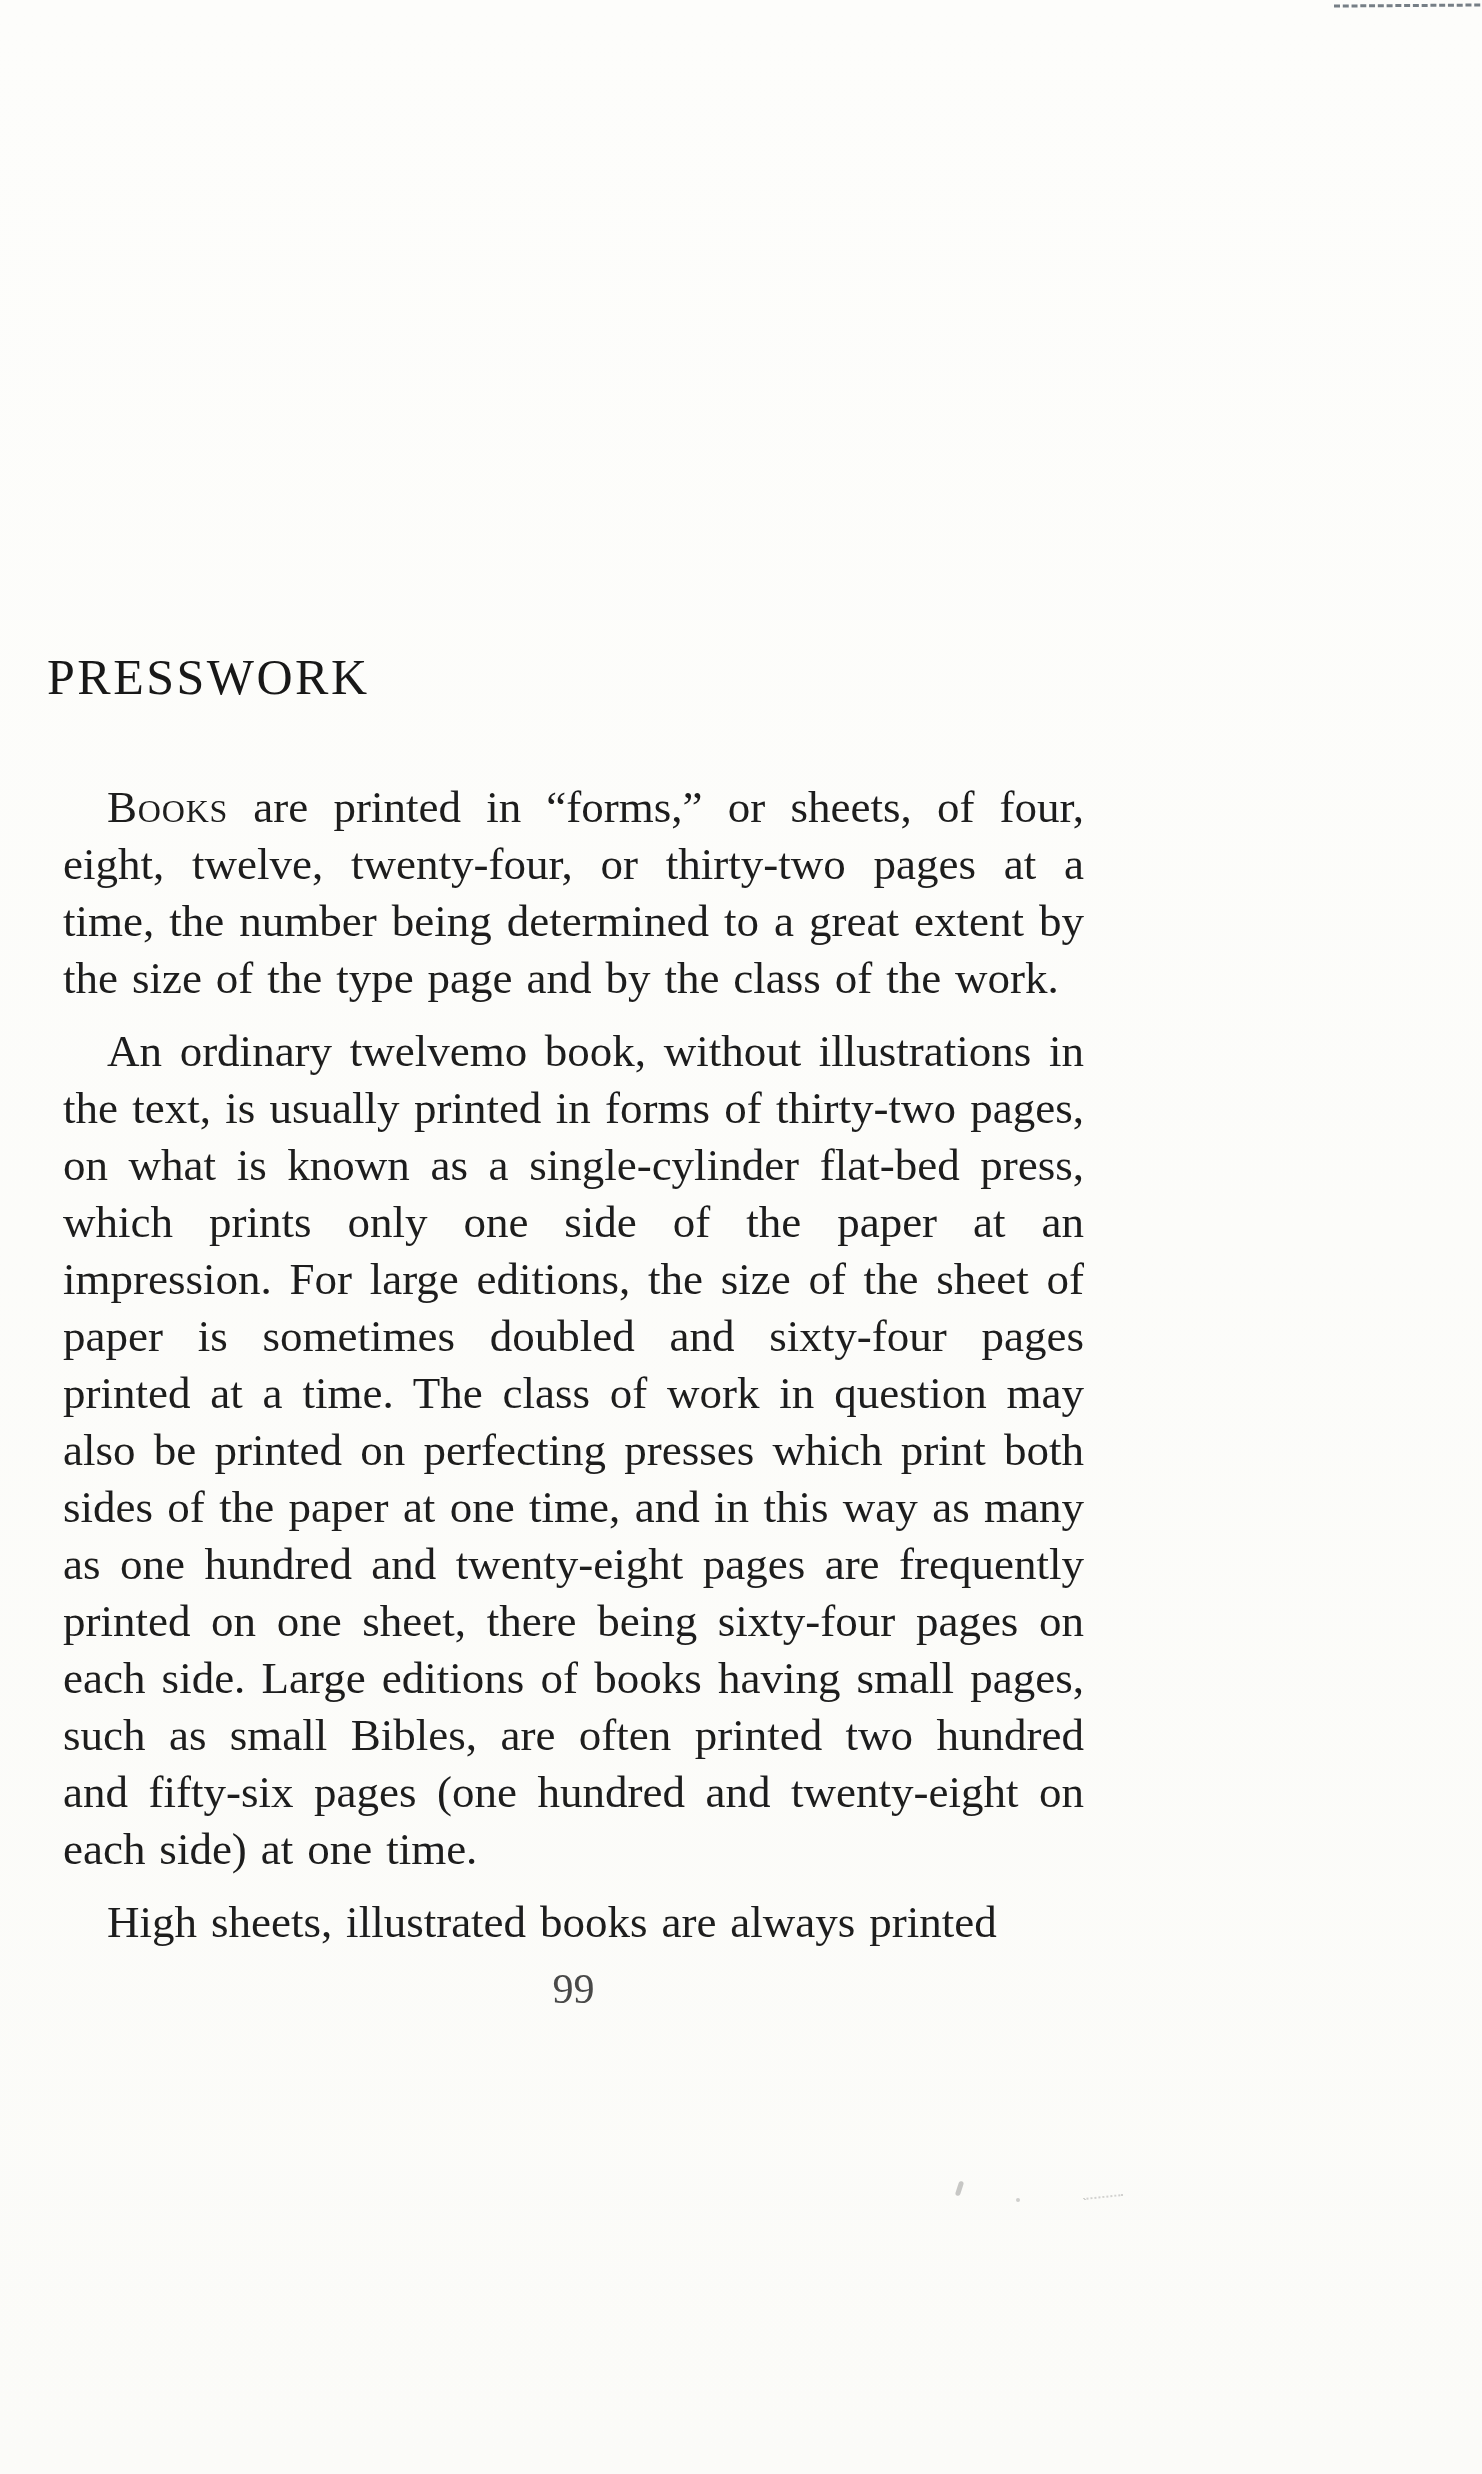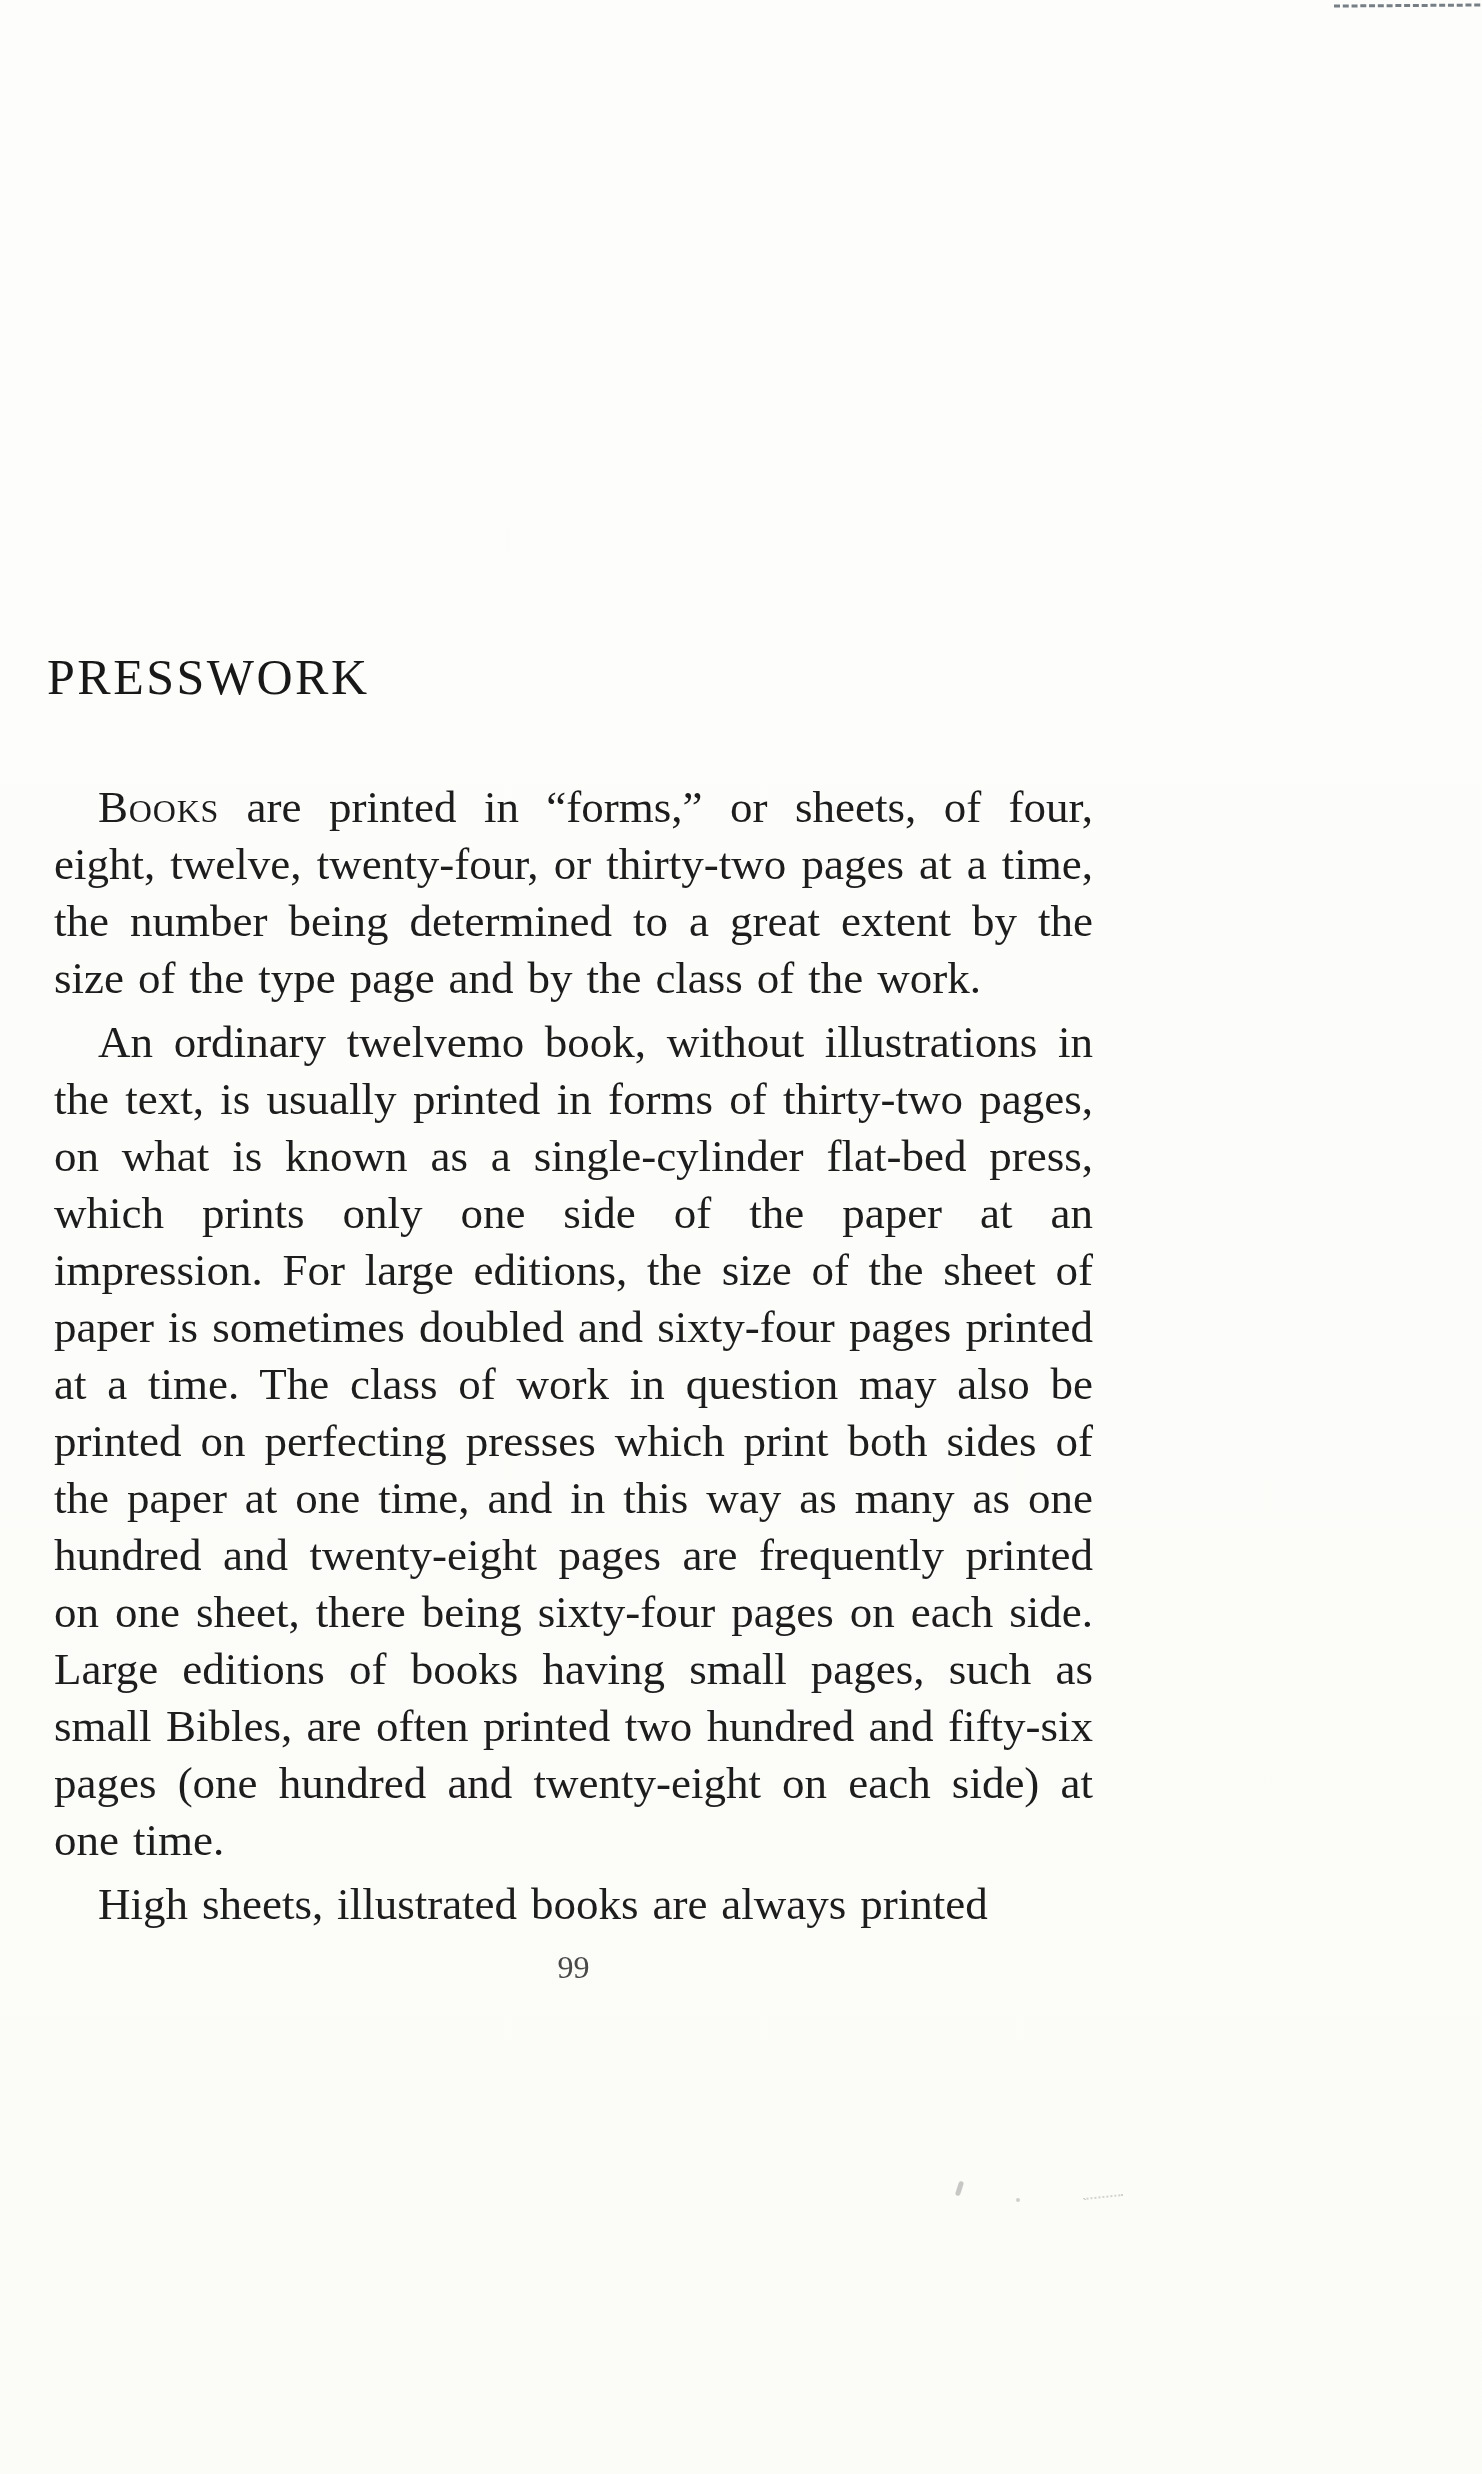--- a/index.html
+++ b/index.html
@@ -54,38 +54,38 @@
     letter-spacing: 3.4px;
     line-height: 42px;
     color: #222;
   }
 
   .body-text {
     margin-top: 72px;
   }
 
   .para {
-    margin: 7px;
+    margin: 16px;
     font-size: 45px;
     line-height: 57px;
     text-align: justify;
     text-indent: 44px;
     word-spacing: 0.06em;
     color: #1d1d1d;
   }
 
   .smallcaps-lead {
     font-variant: small-caps;
     letter-spacing: 0.8px;
   }
 
   .folio {
     margin-top: 11.8px;
     text-align: center;
-    font-size: 32px;
+    font-size: 42px;
     line-height: 44px;
     color: #2a2a2a;
     opacity: 0.85;
   }
 
   
   .artifact-smudge {
     position: absolute;
     left: 957px;
     top: 2176px;

